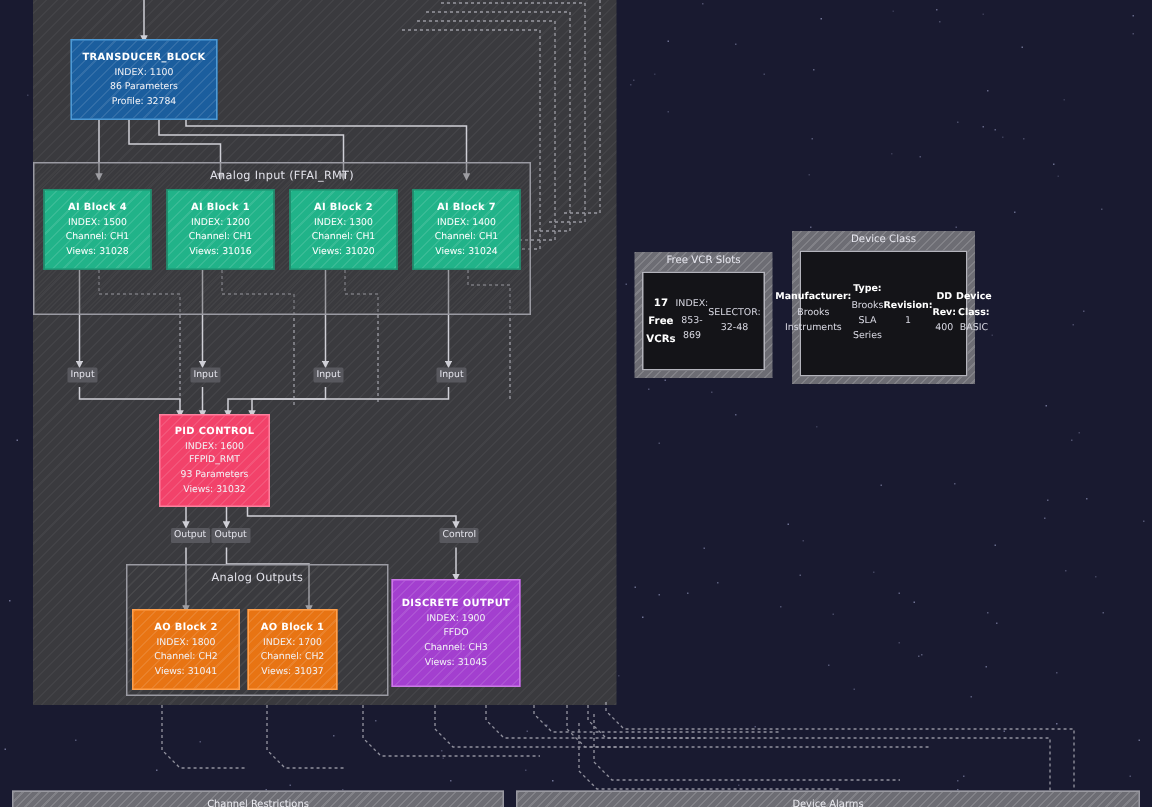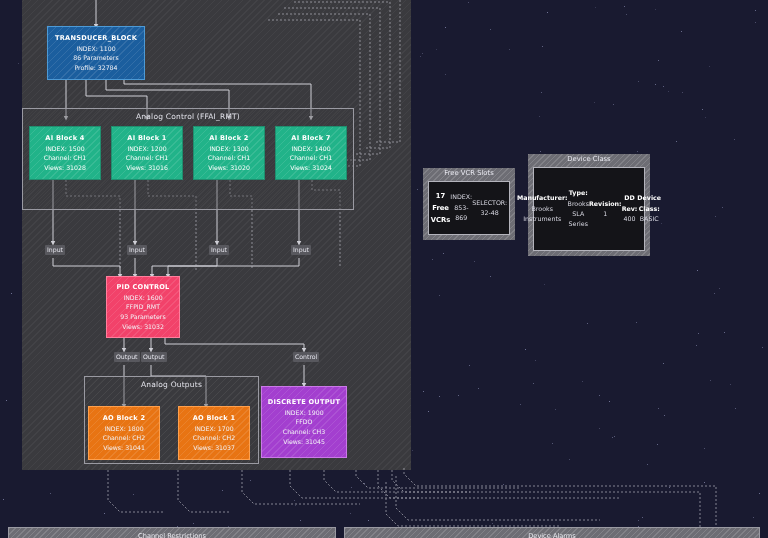--- a/index.html
+++ b/index.html
@@ -401,21 +401,21 @@
     <path d="M356,470 L356,476 L368,488 L520,488"></path>
     <path d="M378,470 L378,486 L390,498 L620,498"></path>
     <path d="M392,470 L392,480 L404,492 L700,492 L700,530"></path>
     <path d="M404,468 L404,474 L416,486 L716,486 L716,530"></path>
     <path d="M396,476 L396,508 L408,520 L600,520"></path>
     <path d="M386,482 L386,514 L398,526 L560,526"></path>
   </g>
 </svg>
 
 <div class="group-box" style="left:22px;top:108px;width:330px;height:100px;">
-  <div class="group-title">Analog Control (FFAI_RMT)</div>
+  <div class="group-title">Analog Input (FFAI_RMT)</div>
 </div>
 
 <div class="group-box" style="left:84px;top:376px;width:173px;height:86px;">
   <div class="group-title">
     <div>Analog Outputs</div>
   </div>
 </div>
 
 <div class="blk blk-transducer" style="left:47px;top:26px;width:98px;height:54px;">
   <div class="bt">TRANSDUCER_BLOCK</div>
@@ -460,21 +460,21 @@
   <div class="bl">Views: 31032</div>
 </div>
 
 <div class="blk blk-ao" style="left:88px;top:406px;width:72px;height:54px;">
   <div class="bt">AO Block 2</div>
   <div class="bl">INDEX: 1800</div>
   <div class="bl">Channel: CH2</div>
   <div class="bl">Views: 31041</div>
 </div>
 
-<div class="blk blk-ao" style="left:178px;top:406px;width:72px;height:54px;">
+<div class="blk blk-ao" style="left:165px;top:406px;width:60px;height:54px;">
   <div class="bt">AO Block 1</div>
   <div class="bl">INDEX: 1700</div>
   <div class="bl">Channel: CH2</div>
   <div class="bl">Views: 31037</div>
 </div>
 
 <div class="blk blk-do" style="left:261px;top:386px;width:86px;height:72px;">
   <div class="bt">DISCRETE OUTPUT</div>
   <div class="bl">INDEX: 1900</div>
   <div class="bl">FFDO</div>
@@ -483,21 +483,21 @@
 </div>
 
 <div class="edge-label" style="left:45px;top:245px;">Input</div>
 <div class="edge-label" style="left:127px;top:245px;">Input</div>
 <div class="edge-label" style="left:209px;top:245px;">Input</div>
 <div class="edge-label" style="left:291px;top:245px;">Input</div>
 <div class="edge-label" style="left:114px;top:352px;">Output</div>
 <div class="edge-label" style="left:141px;top:352px;">Output</div>
 <div class="edge-label" style="left:293px;top:352px;">Control</div>
 
-<div class="info-card hatch-light" style="left:423px;top:168px;width:92px;height:72px;">
+<div class="info-card hatch-light" style="left:423px;top:168px;width:92px;height:84px;">
   <div class="card-head">Free VCR Slots</div>
   <div class="card-body">
     <div class="big">17 Free VCRs</div>
     <div class="line">INDEX: 853-869</div>
     <div class="line">SELECTOR: 32-48</div>
   </div>
 </div>
 
 <div class="info-card hatch-light" style="left:528px;top:154px;width:122px;height:102px;">
   <div class="card-head">Device Class</div>

